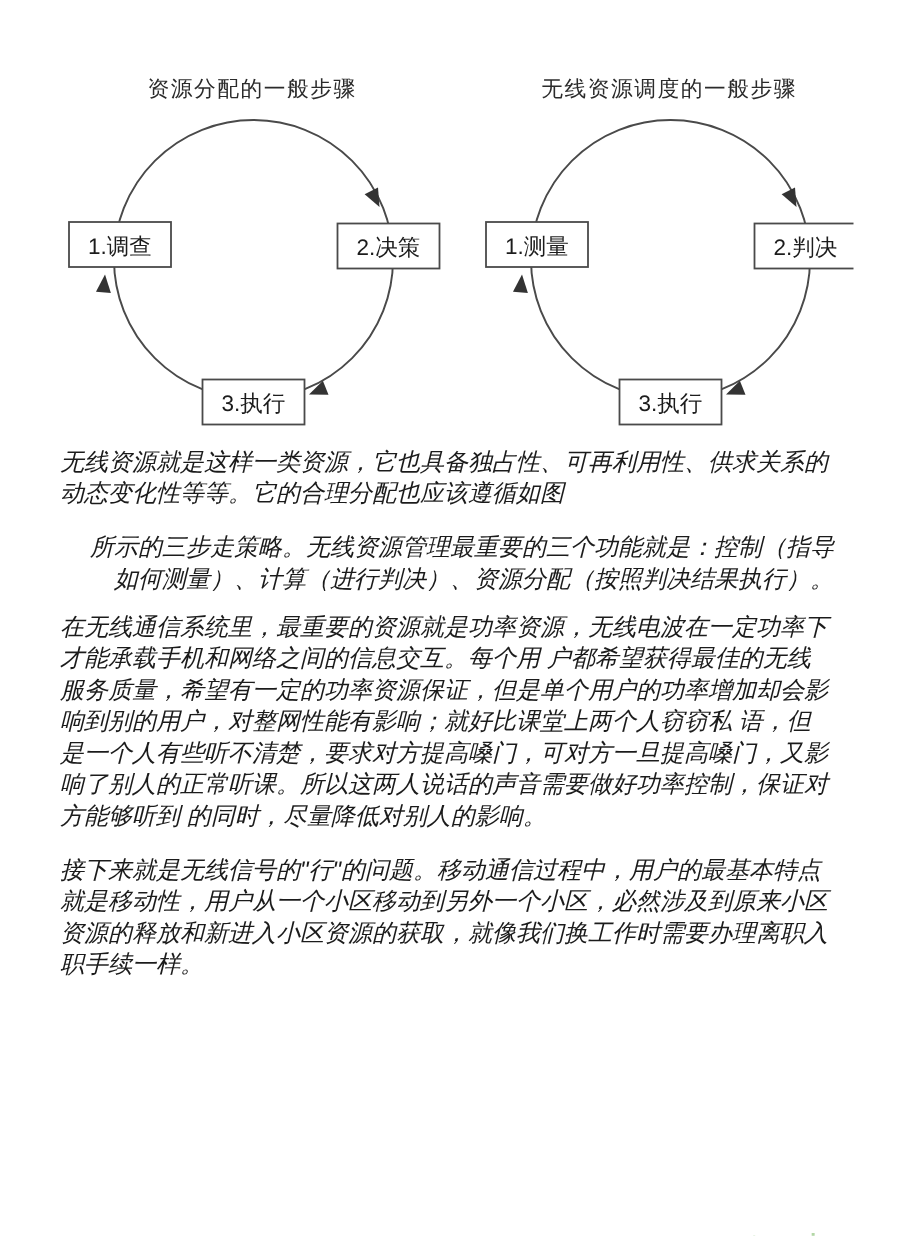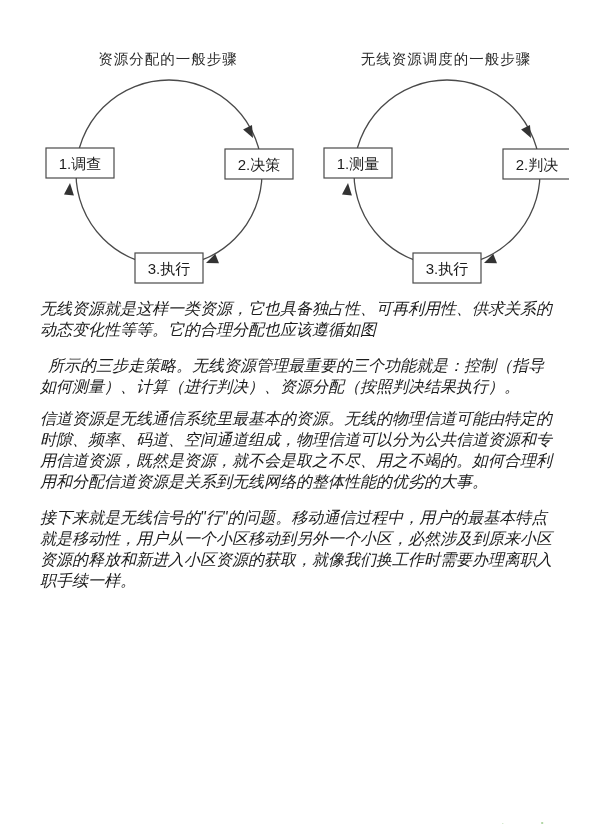--- a/index.html
+++ b/index.html
@@ -33,21 +33,21 @@
     position: absolute;
     left: 40px;
     top: 274px;
     width: 516px;
     color: #1b1b1b;
     font-size: 16px;
     line-height: 21px;
     text-align: left;
   }
   .text-block p { margin: 0 0 15px 0; font-style: italic; }
-  .text-block p.indent-half { text-indent: 8px; }
+  .text-block p.indent-half { text-indent: 8px; text-align: right; }
   .text-block p.tight { margin-bottom: 11px; }
   .watermark {
     position: absolute;
     left: 421px;
     top: 794px;
     font-size: 22px;
     letter-spacing: 0.5px;
     color: #b3d7a6;
     white-space: nowrap;
   }
@@ -93,19 +93,19 @@
     </g>
     <g>
       <rect class="dbox" x="105" y="221" width="68" height="30"></rect>
       <text class="dlabel" x="139" y="242" text-anchor="middle">3.执行</text>
     </g>
   </svg>
 
   <div class="text-block">
     <p>无线资源就是这样一类资源，它也具备独占性、可再利用性、供求关系的动态变化性等等。它的合理分配也应该遵循如图</p>
     <p class="indent-half tight">所示的三步走策略。无线资源管理最重要的三个功能就是：控制（指导如何测量）、计算（进行判决）、资源分配（按照判决结果执行）。</p>
-    <p>信道资源是无线通信系统里最基本的资源。无线的物理信道可能由特定的时隙、频率、码道、空间通道组成，物理信道可以分为公共信道资源和专用信道资源，既然是资源，就不会是取之不尽、用之不竭的。如何合理利用和分配信道资源是关系到无线网络的整体性能的优劣的大事。</p>
+    <p>在无线通信系统里，最重要的资源就是功率资源，无线电波在一定功率下才能承载手机和网络之间的信息交互。每个用 户都希望获得最佳的无线服务质量，希望有一定的功率资源保证，但是单个用户的功率增加却会影响到别的用户，对整网性能有影响；就好比课堂上两个人窃窃私 语，但是一个人有些听不清楚，要求对方提高嗓门，可对方一旦提高嗓门，又影响了别人的正常听课。所以这两人说话的声音需要做好功率控制，保证对方能够听到 的同时，尽量降低对别人的影响。</p>
     <p>接下来就是无线信号的"行"的问题。移动通信过程中，用户的最基本特点就是移动性，用户从一个小区移动到另外一个小区，必然涉及到原来小区资源的释放和新进入小区资源的获取，就像我们换工作时需要办理离职入职手续一样。</p>
   </div>
 
   <div class="watermark">www.cntronics.com</div>
 
 </div>
 
 </body></html>

